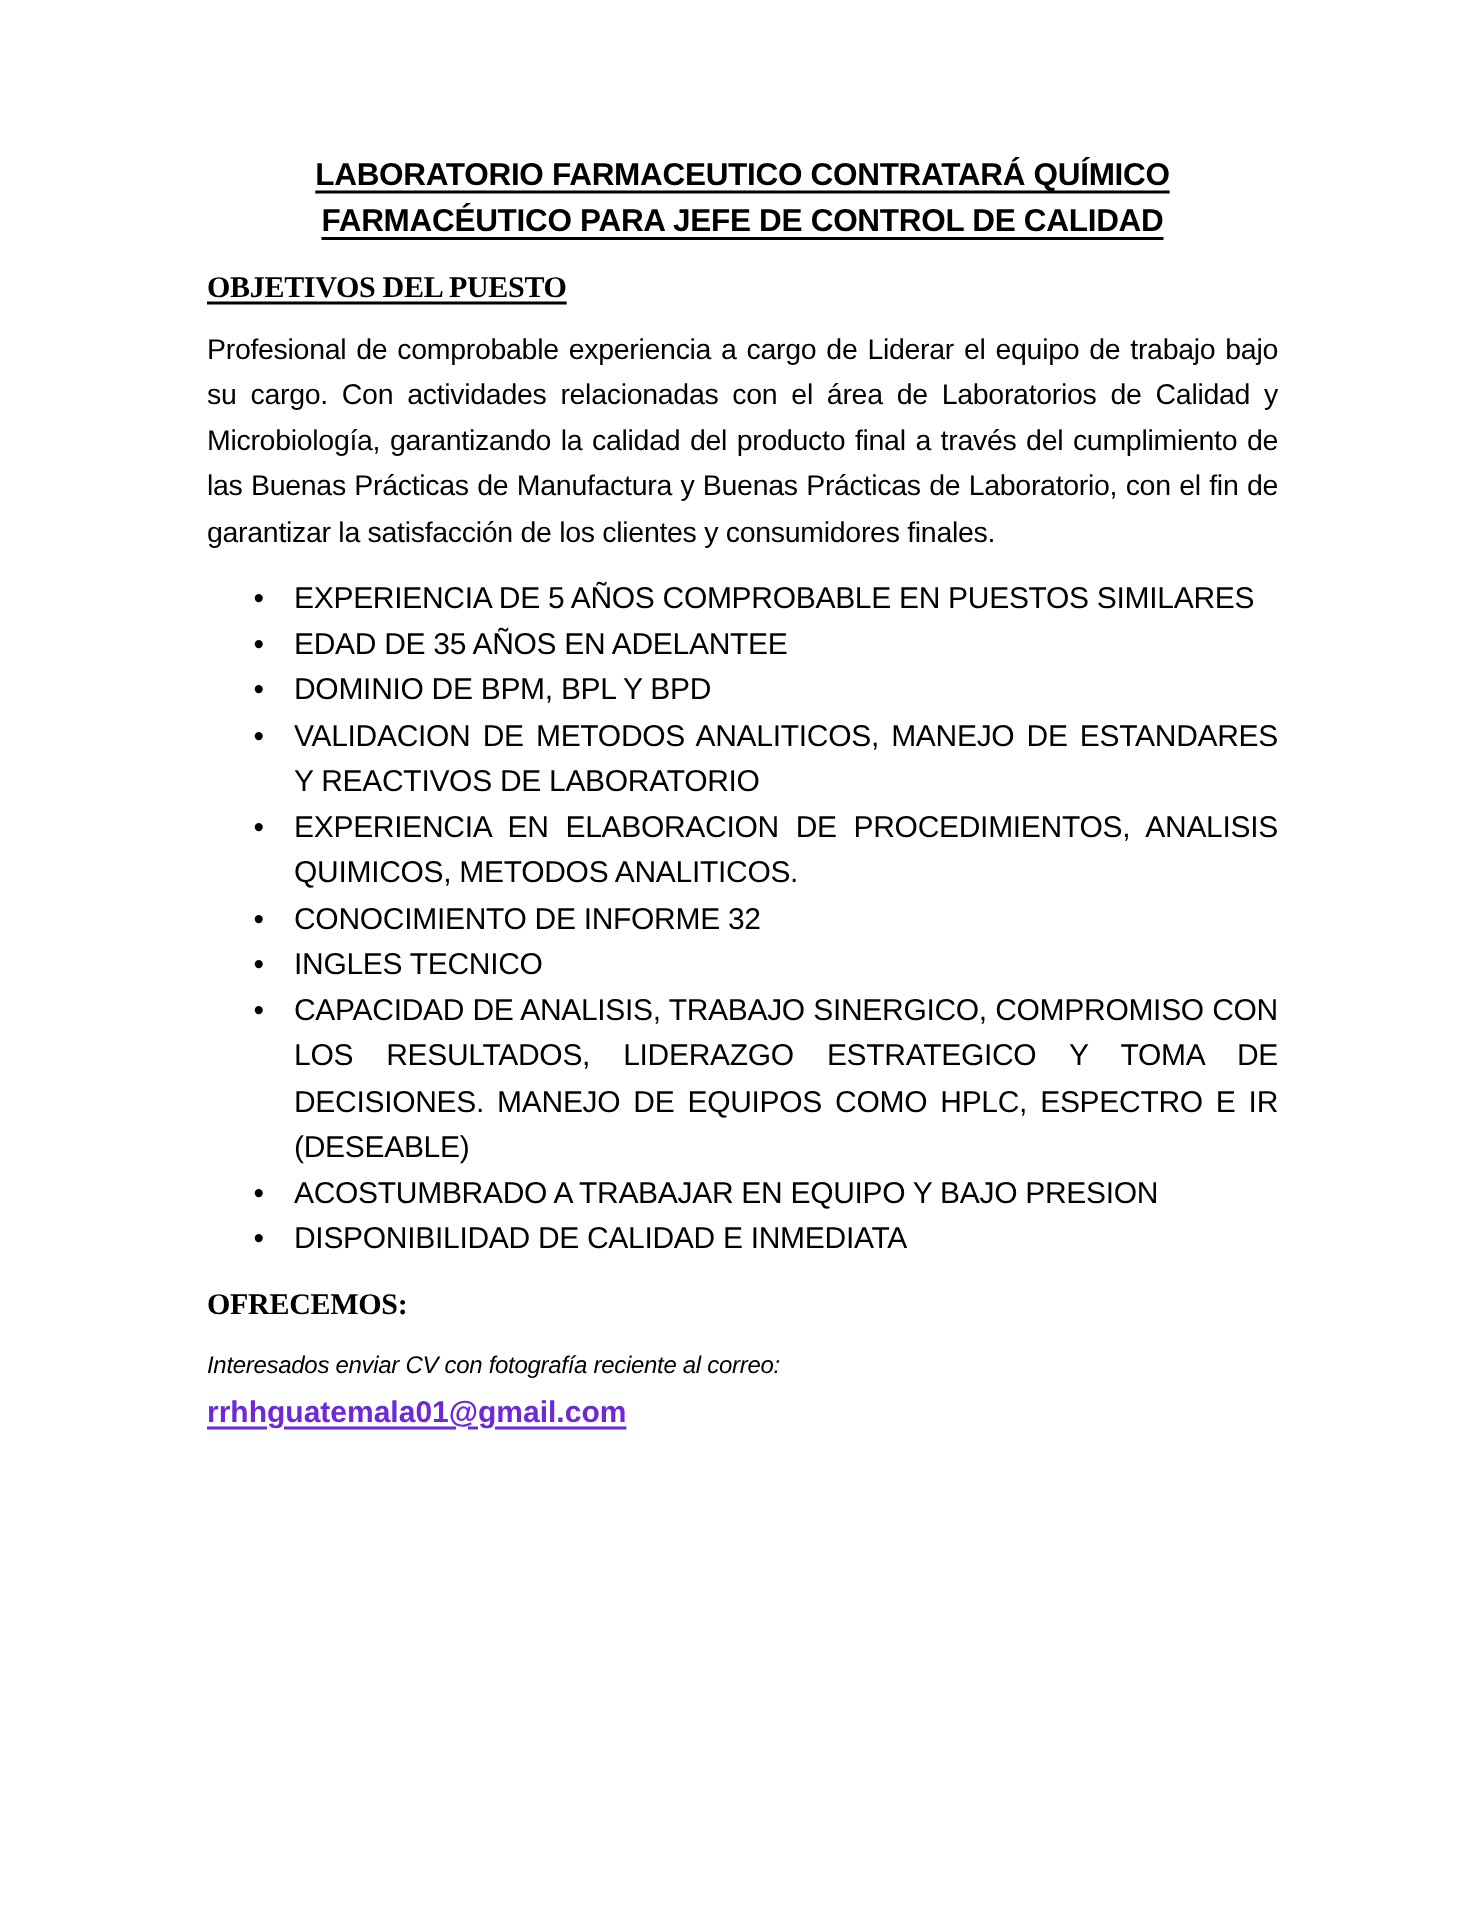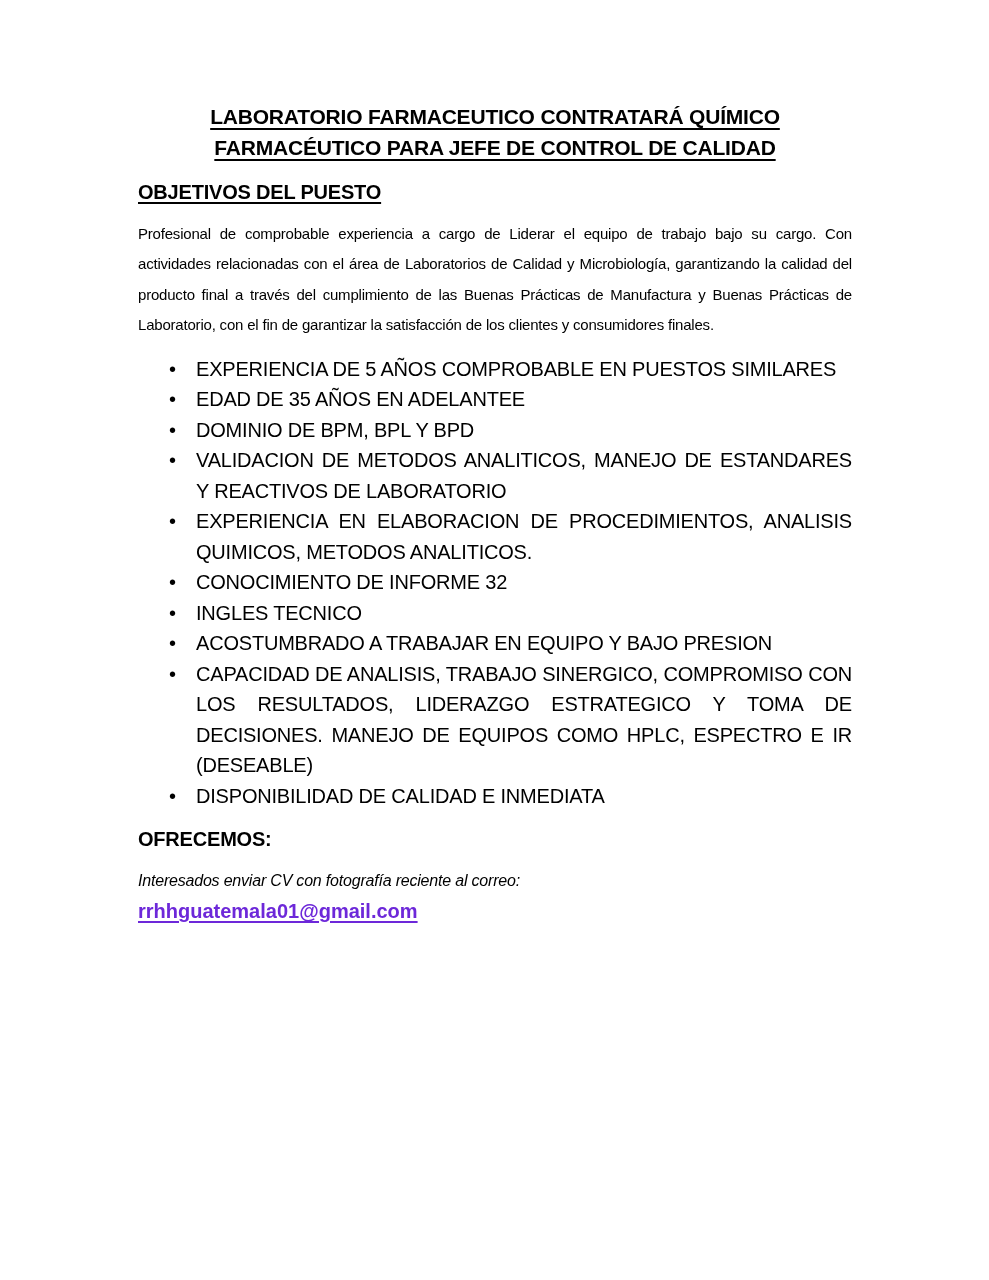--- a/index.html
+++ b/index.html
@@ -32,27 +32,28 @@
   .doc-title .u {
     text-decoration: underline;
     text-decoration-thickness: 2px;
     text-underline-offset: 4px;
   }
   .section-heading {
     font-size: 20px;
     line-height: 30.5px;
     letter-spacing: -0.2px;
     margin: 0 0 11px 0;
+    font-family: Liberation Serif, serif;
   }
   .section-heading .u {
     text-decoration: underline;
     text-underline-offset: 3px;
   }
   .para {
-    font-size: 15px;
+    font-size: 19px;
     line-height: 30.5px;
     letter-spacing: -0.2px;
     text-align: justify;
     margin: 0 0 13px 0;
   }
   ul.bullets {
     list-style: none;
     margin: 0 0 13px 0;
     padding: 0 0 0 58px;
   }
@@ -100,22 +101,22 @@
 
 
   <ul class="bullets">
     <li>EXPERIENCIA DE 5 AÑOS COMPROBABLE EN PUESTOS SIMILARES</li>
     <li>EDAD DE 35 AÑOS EN ADELANTEE</li>
     <li>DOMINIO DE BPM, BPL Y BPD</li>
     <li>VALIDACION DE METODOS ANALITICOS, MANEJO DE ESTANDARES Y REACTIVOS DE LABORATORIO</li>
     <li>EXPERIENCIA EN ELABORACION DE PROCEDIMIENTOS, ANALISIS QUIMICOS, METODOS ANALITICOS.</li>
     <li>CONOCIMIENTO DE INFORME 32</li>
     <li>INGLES TECNICO</li>
+    <li>CAPACIDAD DE ANALISIS, TRABAJO SINERGICO, COMPROMISO CON LOS RESULTADOS, LIDERAZGO ESTRATEGICO Y TOMA DE DECISIONES. MANEJO DE EQUIPOS COMO HPLC, ESPECTRO E IR (DESEABLE)</li>
     <li>ACOSTUMBRADO A TRABAJAR EN EQUIPO Y BAJO PRESION</li>
-    <li>CAPACIDAD DE ANALISIS, TRABAJO SINERGICO, COMPROMISO CON LOS RESULTADOS, LIDERAZGO ESTRATEGICO Y TOMA DE DECISIONES. MANEJO DE EQUIPOS COMO HPLC, ESPECTRO E IR (DESEABLE)</li>
     <li>DISPONIBILIDAD DE CALIDAD E INMEDIATA</li>
   </ul>
 
   <h2 class="section-heading">OFRECEMOS:</h2>
 
 
   <p class="contact-line">Interesados enviar CV con fotografía reciente al correo:</p>
 
   <a class="email-link" style="color: #6d28d9;">rrhhguatemala01@gmail.com</a>
 

